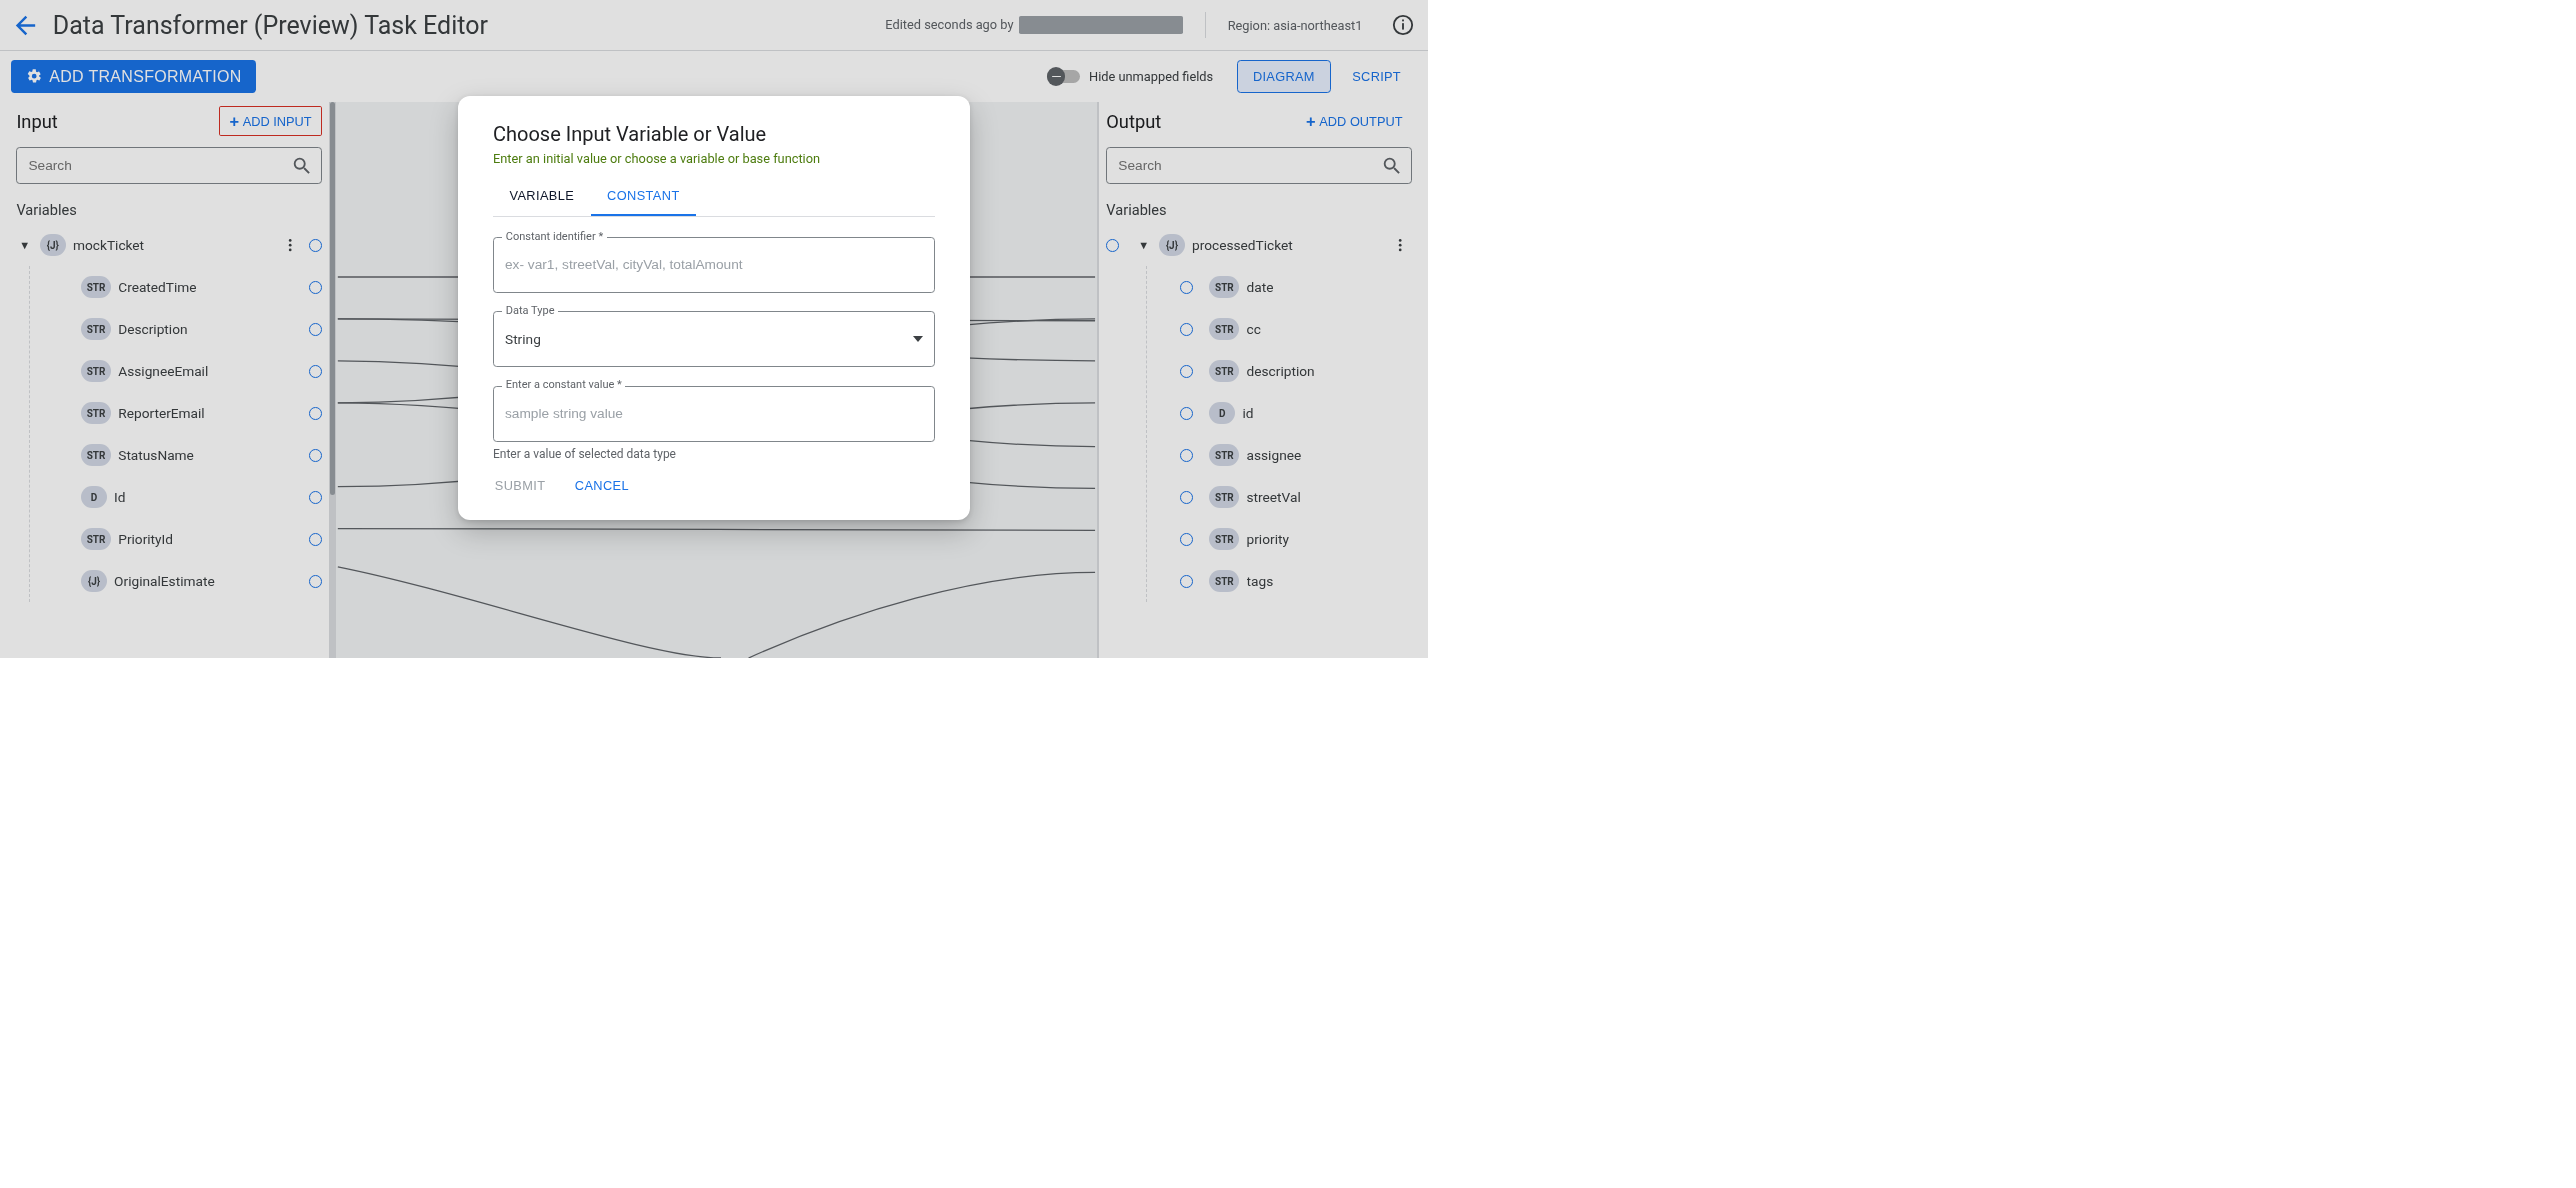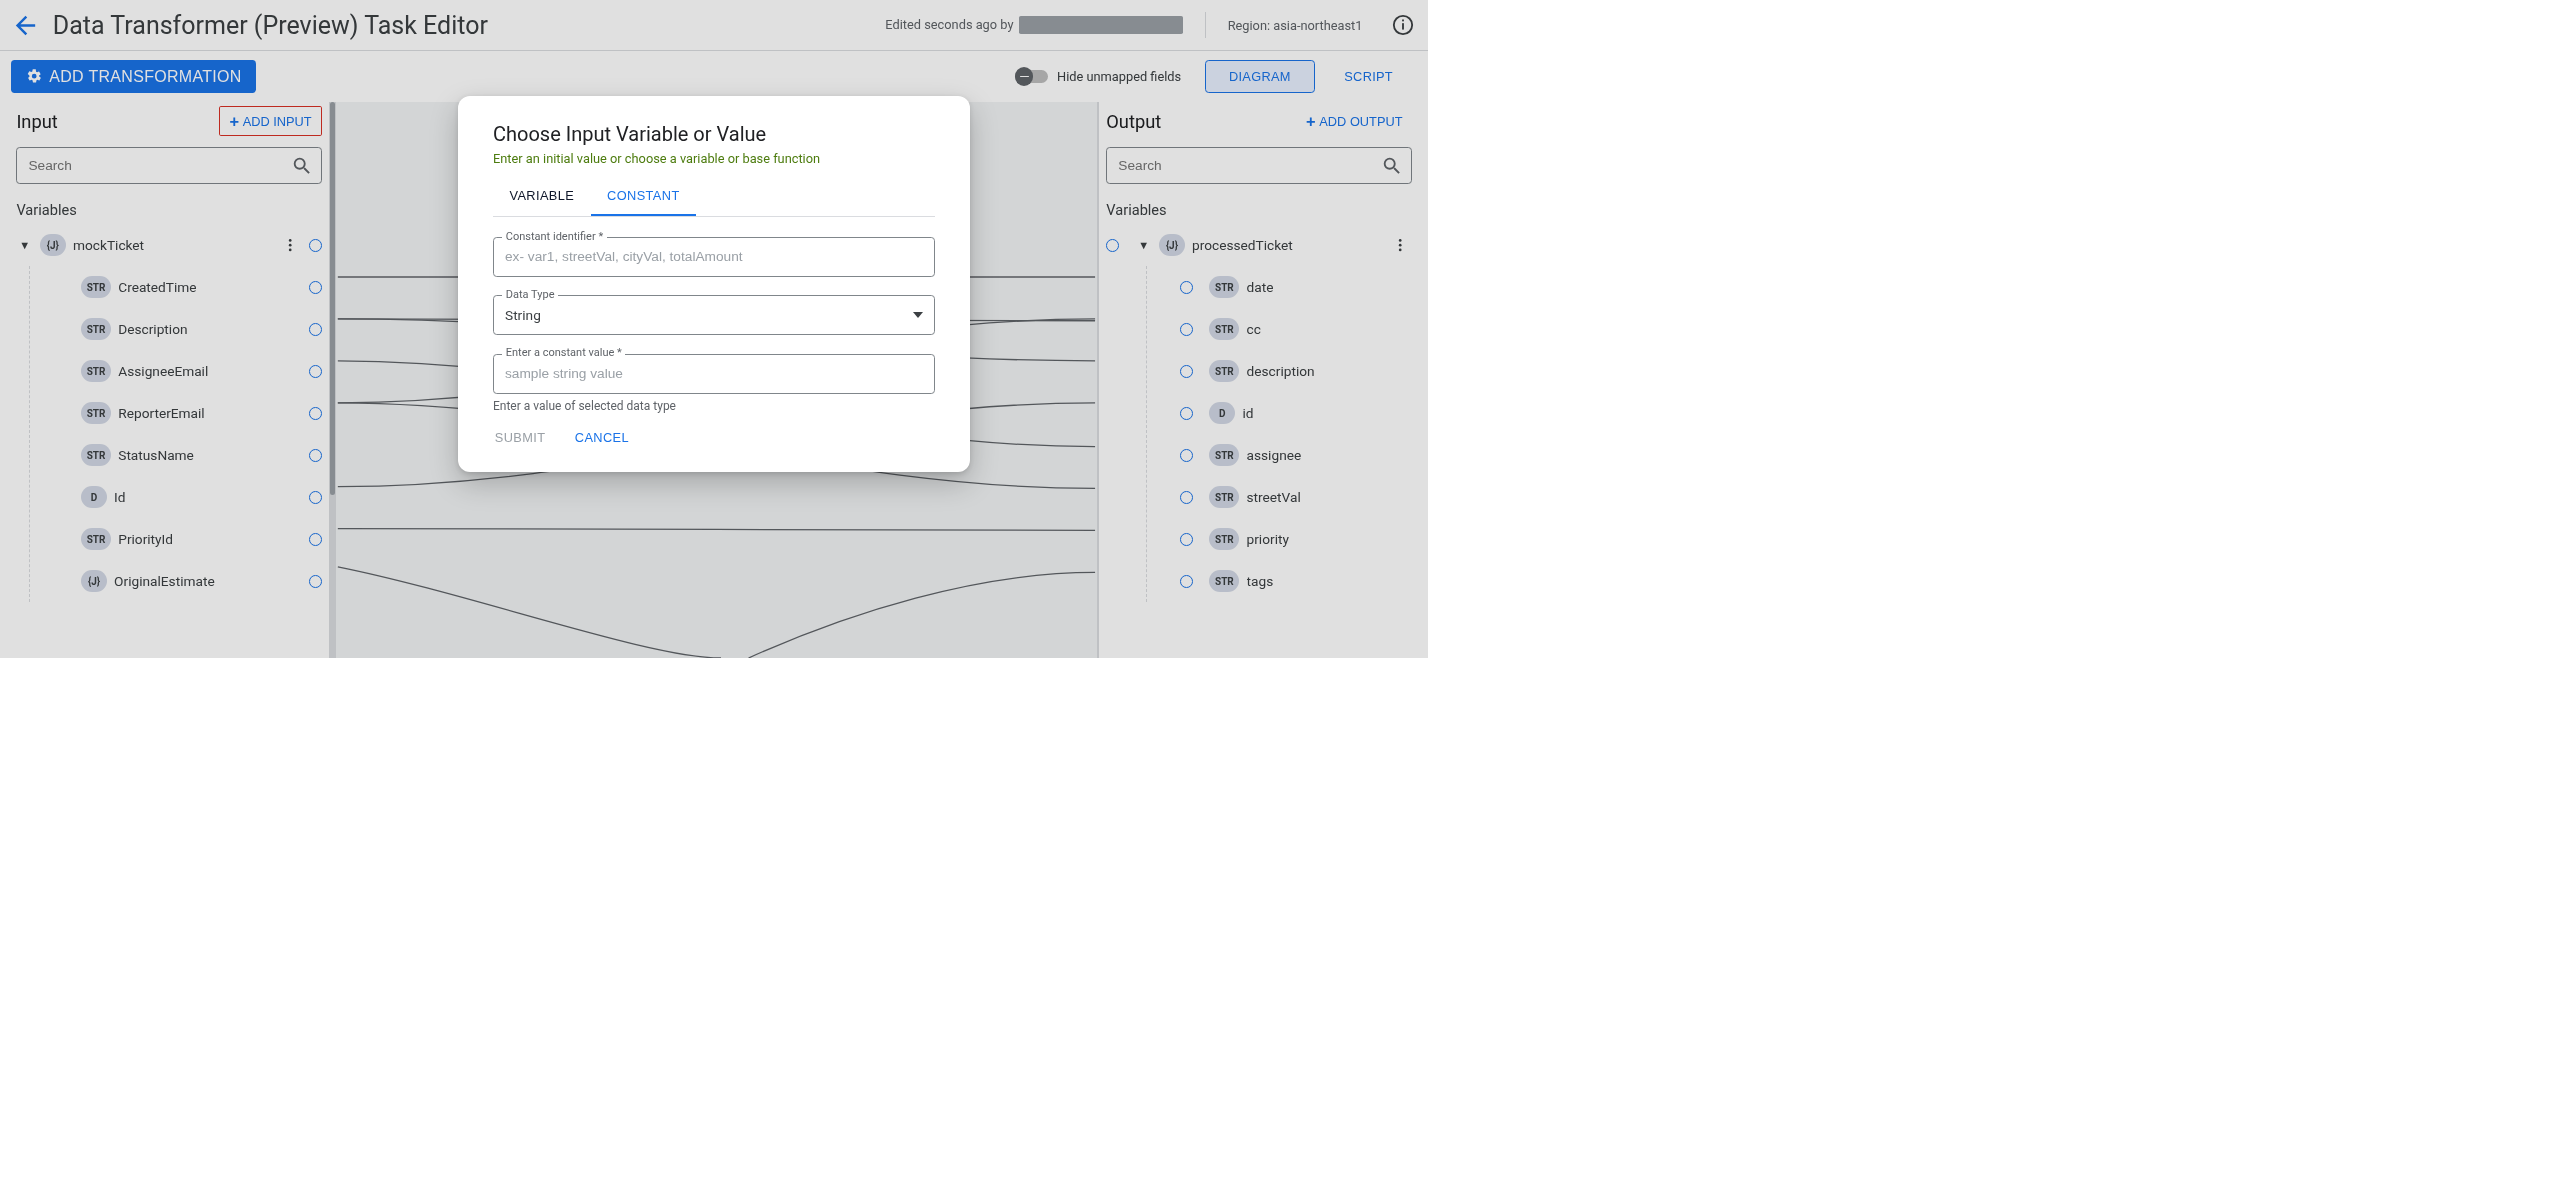--- a/index.html
+++ b/index.html
@@ -70,21 +70,21 @@
     background:#5f6368;
   }
   .switch-thumb::before{
     content:""; position:absolute; left:4.6px; top:8.2px; width:9.1px; height:1.8px; background:#fff; border-radius:0.9px;
   }
   .view-toggle {
     display:flex; gap:5.5px; align-items:center;
   }
   .view-btn {
     border:0.9px solid transparent; background:none;
-    height:33px; padding:0 23px; border-radius:3.7px;
+    height:33px; padding:0 15px; border-radius:3.7px;
     font-weight:500; color:#1a73e8; font-size:12.8px; letter-spacing:0.3px; cursor:pointer;
   }
   .view-btn.active {
     border:1.8px solid #1a73e8; background:#e8f0fe;
   }
 
   
   .main {
     display:flex;
     height: calc(658px - 51px - 51px);
@@ -185,21 +185,21 @@
     font-weight:500; letter-spacing:0.4px; color:#0f172a; cursor:pointer;
     border-bottom:2.7px solid transparent;
   }
   .tab.active { color:#1a73e8; border-bottom-color:#1a73e8;}
   .field { position:relative; margin-bottom:18.3px;}
   .field-label {
     position:absolute; left:9.1px; top:-7.3px; background:#fff; padding:0 3.7px;
     font-size:11px; color:#5f6368;
   }
   .field input, .field .select {
-    width:100%; height:40px; border:0.9px solid #80868b; border-radius:3.7px;
+    width:100%; height:56px; border:0.9px solid #80868b; border-radius:3.7px;
     padding:0 11px; font-size:13.7px; color:#3c4043; background:#fff;
   }
   .field input::placeholder{ color:#9aa0a6;}
   .select { display:flex; align-items:center; justify-content:space-between; cursor:pointer;}
   .select .caret { border-left:5.5px solid transparent; border-right:5.5px solid transparent; border-top:6.4px solid #3c4043;}
   .helper { font-size:12px; color:#5f6368; margin-top:5.5px;}
   .modal-actions { display:flex; gap:25.6px; margin-top:11px;}
   .modal-actions button {
     border:none; background:none; font-size:12.8px; font-weight:500; letter-spacing:0.4px;
     cursor:pointer; padding:5.5px 1.8px;

